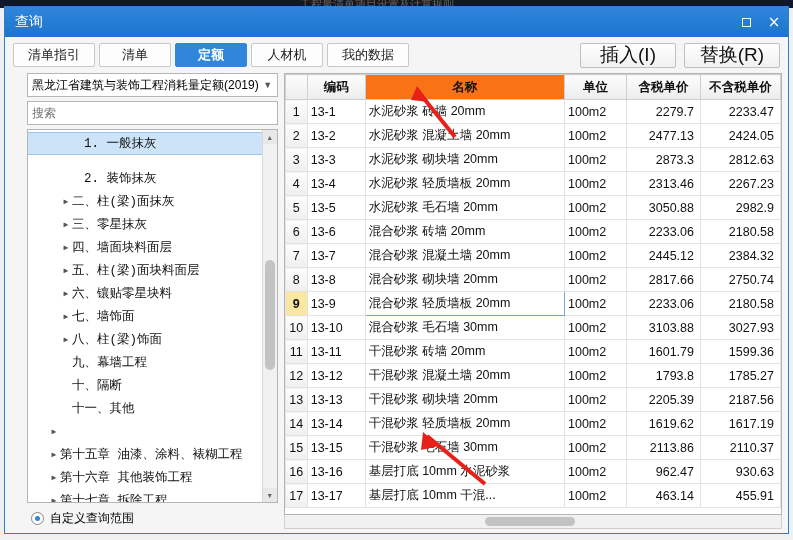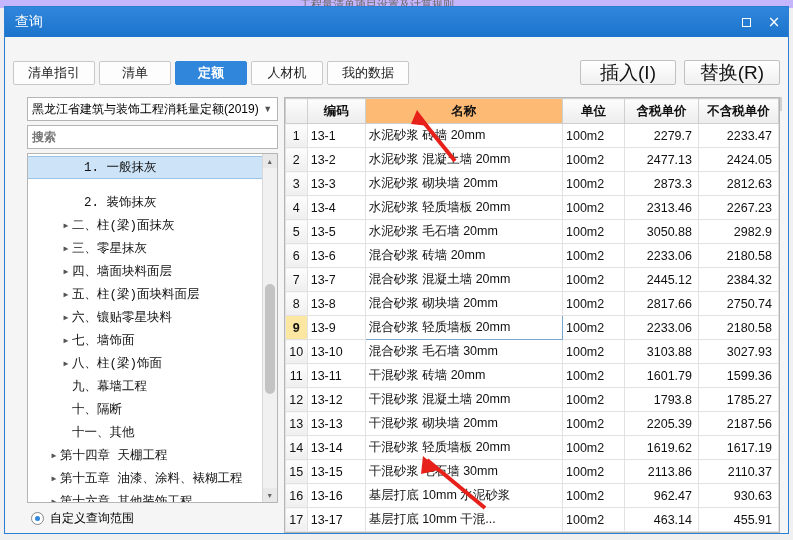--- a/index.html
+++ b/index.html
@@ -17,21 +17,21 @@
     width: 793px;
     height: 540px;
     overflow: hidden;
     background: #f0f0f0;
   }
   
   .bg-strip {
     position: absolute;
     left: 0; top: 0;
     width: 793px; height: 8px;
-    background: #c4b5fd;
+    background: #0f172a;
   }
   .bg-strip-text {
     position: absolute;
     left: 300px; top: -3px;
     font-size: 11px;
     color: #666;
     white-space: nowrap;
   }
   
   .window {
@@ -76,22 +76,22 @@
   }
   .xmark {
     font-size: 15px;
     line-height: 15px;
     font-family: "DejaVu Sans", sans-serif;
   }
   
   .tabrow {
     height: 36px;
     display: flex;
-    align-items: flex-end;
-    padding: 12px 8px;
+    align-items: center;
+    padding: 0 8px;
     background: #f5f5f5;
     flex: 0 0 auto;
   }
   .tab {
     height: 24px;
     min-width: 72px;
     padding: 0 14px;
     margin-right: 4px;
     border: 1px solid #c8c8c8;
     background: #fdfdfd;
@@ -169,21 +169,20 @@
     align-items: center;
   }
   .search input {
     border: 0;
     outline: 0;
     width: 100%;
     font-size: 12px;
     padding-left: 4px;
     font-family: "Liberation Sans", sans-serif;
     color: #0f766e;
-    font-weight: bold;
   }
   .tree-wrap {
     margin-top: 4px;
     flex: 1 1 auto;
     border: 1px solid #b5b5b5;
     background: #fff;
     position: relative;
     overflow: hidden;
     min-height: 0;
   }
@@ -259,20 +258,21 @@
     left: 3px; top: 3px;
     width: 5px; height: 5px;
     border-radius: 50%;
     background: #2f86db;
   }
   
   .right-pane {
     flex: 1 1 auto;
     margin-left: 6px;
     display: flex;
+    flex-direction: column;
     min-width: 0;
   }
   .grid-wrap {
     flex: 1 1 auto;
     border: 1px solid #b5b5b5;
     background: #fff;
     overflow: hidden;
     position: relative;
     min-height: 0;
   }
@@ -284,21 +284,21 @@
   table.grid th {
     background: linear-gradient(to bottom,#fdfdfd,#ececec);
     border: 1px solid #cfcfcf;
     height: 24px;
     font-size: 12.5px;
     font-weight: bold;
     color: #111;
     padding: 0;
   }
   table.grid th.hl {
-    background: #fdba74;
+    background: #f97316;
     font-family: Liberation Serif, serif;
   }
   table.grid td {
     border: 1px solid #e2e2e2;
     height: 23px;
     font-size: 12.5px;
     padding: 0 3px;
     color: #111;
     overflow: hidden;
     white-space: nowrap;
@@ -432,21 +432,20 @@
               <div class="node" style="padding-left: 32px;">
                 <span class="exp"></span>
                 <span>十、隔断</span>
               </div>
               <div class="node" style="padding-left: 32px;">
                 <span class="exp"></span>
                 <span>十一、其他</span>
               </div>
               <div class="node" style="padding-left: 20px;">
                 <span class="exp">▶</span>
-                <span>第十四章 天棚工程</span>
               </div>
               <div class="node" style="padding-left: 20px;">
                 <span class="exp">▶</span>
                 <span>第十五章 油漆、涂料、裱糊工程</span>
               </div>
               <div class="node" style="padding-left: 20px;">
                 <span class="exp">▶</span>
                 <span>第十六章 其他装饰工程</span>
               </div>
               <div class="node" style="padding-left: 20px;">

